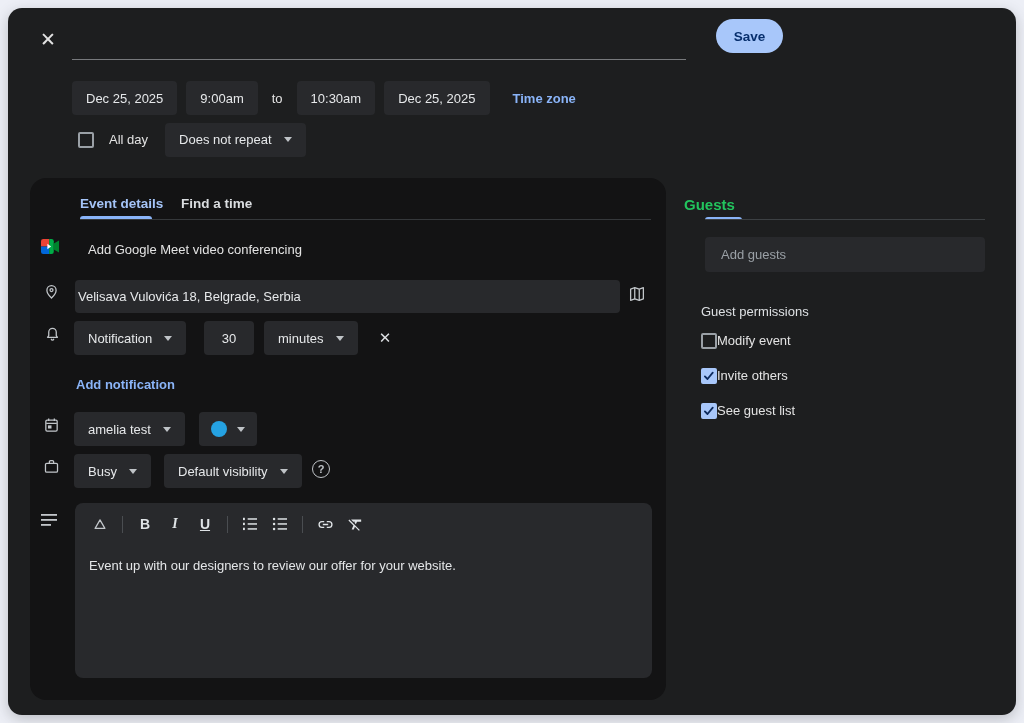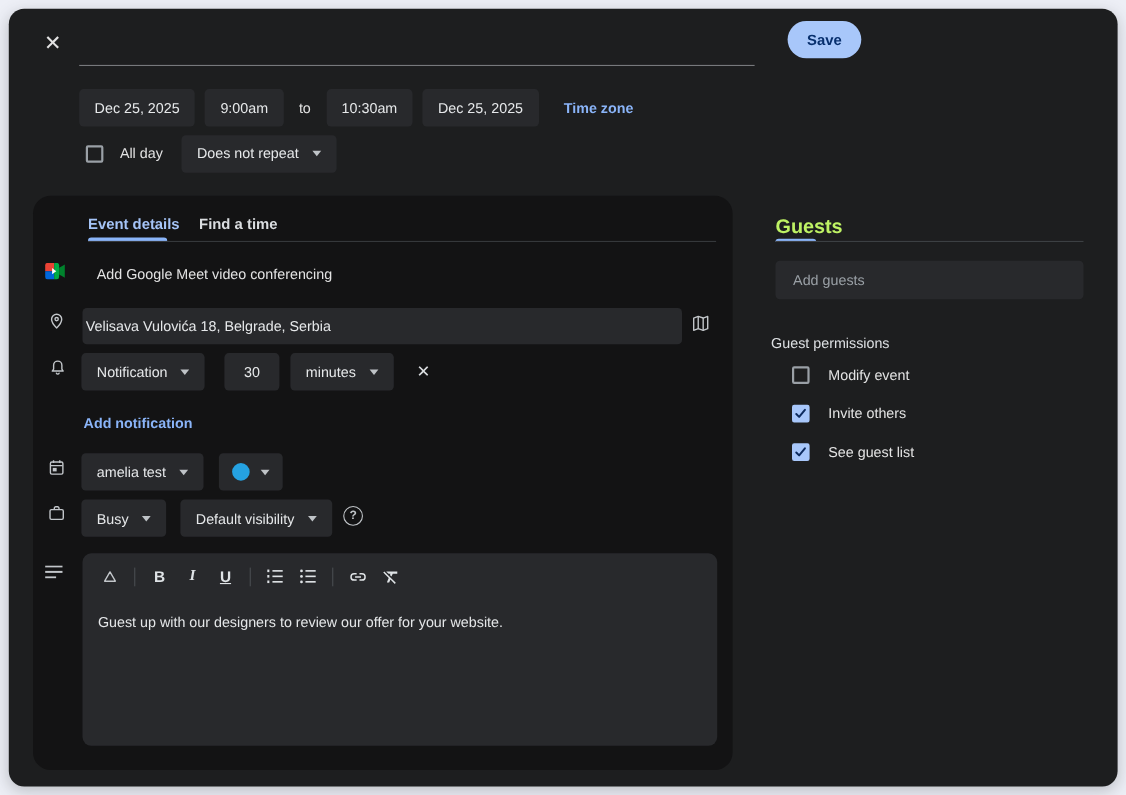--- a/index.html
+++ b/index.html
@@ -122,39 +122,39 @@
     display:flex; align-items:center; justify-content:center;
     color:#dfe3e6; font-size:14px; font-family:inherit;
   }
   .tb-btn.bold { font-weight:700; }
   .tb-btn.italic { font-style:italic; font-weight:600; font-family:"Liberation Serif", serif; }
   .tb-btn.underline { text-decoration:underline; font-weight:600; }
   .tb-sep { width:1px; height:17px; background:#4a4d51; margin:0 5px; }
   .desc-text { margin:21px 14px 0 14px; color:#e4e6e8; font-size:13px; line-height:18px; }
   
   .guests-tab {
-    position:absolute; left:697px; top:188px; font-size:18px; font-weight:600;
-    color:#bef264; cursor:pointer;
+    position:absolute; left:676px; top:188px; font-size:15px; font-weight:600;
+    color:#22c55e; cursor:pointer;
   }
   .guests-indicator {
     position:absolute; left:697px; top:209px; width:37px; height:3px;
     background:#8ab4f8; border-radius:3px 3px 0 0;
   }
   .guests-divider {
     position:absolute; left:697px; top:211px; width:280px; height:1px; background:#3c4043;
   }
   .guests-input {
     position:absolute; left:697px; top:229px; width:280px; height:35px;
     background:#28292c; border:none; border-radius:4px; padding:0 16px;
     color:#e6e8ea; font-size:13px; font-family:inherit; outline:none;
   }
   .guests-input::placeholder { color:#9aa0a6; opacity:1; }
   .perm-title { position:absolute; left:693px; top:296px; font-size:13px; color:#dde0e3; }
   .perm-row {
-    position:absolute; left:712px; display:flex; align-items:center; gap:17px; height:17px;
+    position:absolute; left:693px; display:flex; align-items:center; height:17px;
   }
   .perm-row .label { color:#e3e3e3; font-size:13px; }
   .gray-stroke { stroke:#c2c6ca; }
 </style>
 </head>
 <body>
 
 <div class="dialog">
 
   <button class="close-btn">✕</button>
@@ -307,21 +307,21 @@
           <svg width="17" height="17" viewBox="0 0 24 24">
             <path fill="#dfe3e6" d="M3.9 12A3.1 3.1 0 017 8.9h3.2V7H7a5 5 0 000 10h3.2v-1.9H7A3.1 3.1 0 013.9 12zM8.2 13h7.6v-2H8.2v2zM17 7h-3.2v1.9H17a3.1 3.1 0 010 6.2h-3.2V17H17a5 5 0 000-10z"></path>
           </svg>
         </button>
         <button class="tb-btn">
           <svg width="17" height="17" viewBox="0 0 24 24">
             <path fill="#dfe3e6" d="M6 5v.2L8.8 8h2.5l-.7 1.6 1.9 1.9L14.2 8H20V5H6zM3.3 5L2 6.3l7 7L6.6 19h3l1.6-3.7 5.6 5.6 1.3-1.3L3.6 5.3 3.3 5z"></path>
           </svg>
         </button>
       </div>
-      <div class="desc-text">Guest up with our designers to review our offer for your website.</div>
+      <div class="desc-text">Event up with our designers to review our offer for your website.</div>
     </div>
   </div>
 
   <div class="guests-tab">Guests</div>
   <div class="guests-indicator"></div>
   <div class="guests-divider"></div>
   <input class="guests-input" type="text" placeholder="Add guests" style="">
   <div class="perm-title">Guest permissions</div>
 
   <div class="perm-row" style="top:324px;">

